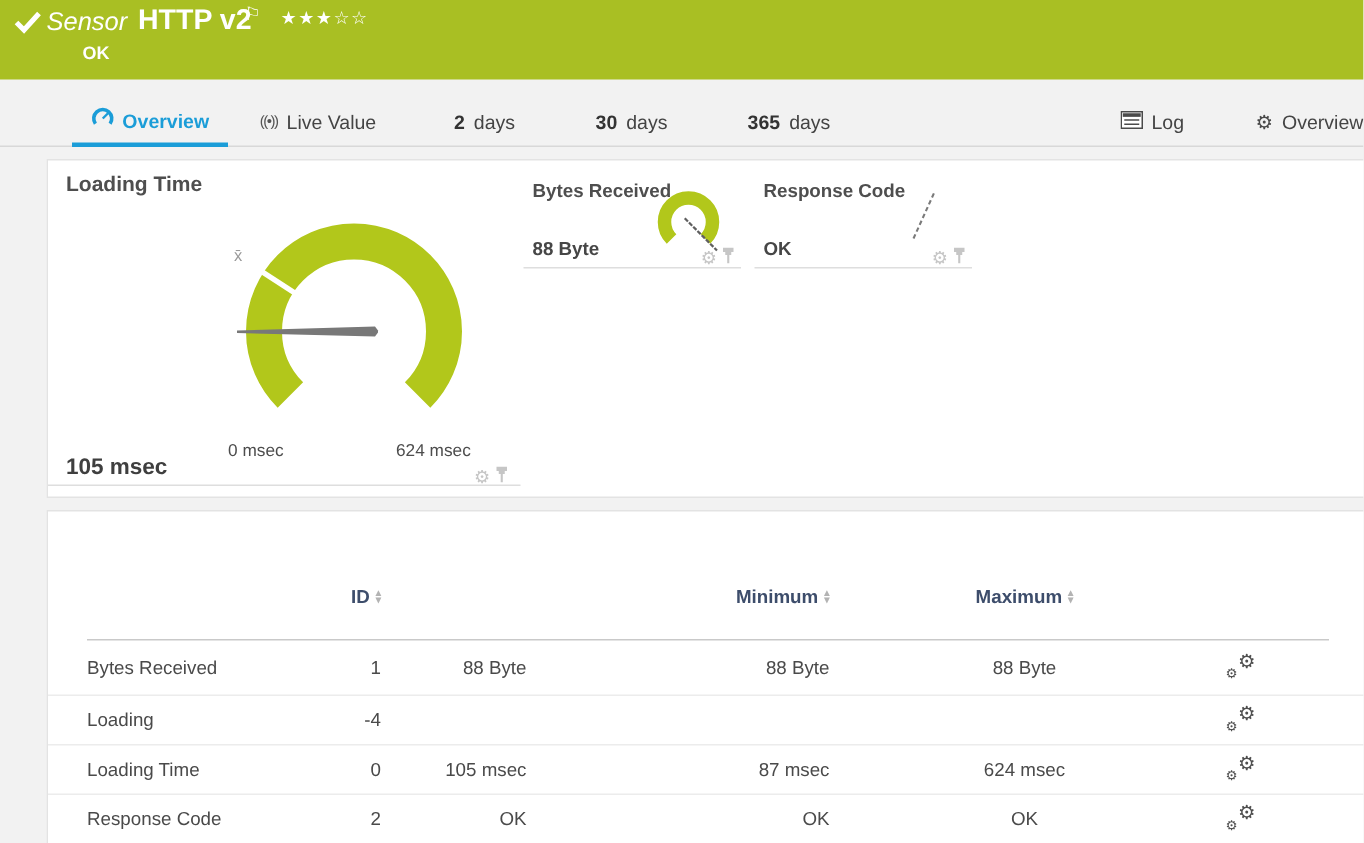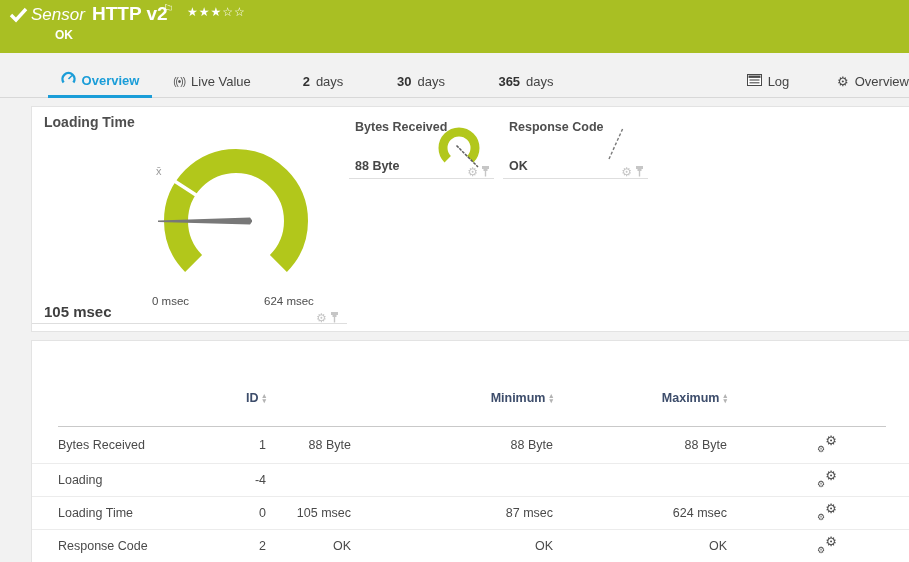--- a/index.html
+++ b/index.html
@@ -59,24 +59,24 @@
   .w-loading .widget-ctl { left:284px; top:202px; }
   .mini-widget .widget-ctl { right:4px; top:56px; }
   .ctl-gear { font-size:12px; line-height:1; }
 
   
   .th { position:absolute; top:50px; font-size:12.5px; font-weight:bold; color:#3d4d6b; cursor:pointer; }
   .th-inner { display:inline-flex; align-items:center; gap:4px; }
   .sort-stack { display:inline-flex; flex-direction:column; line-height:5px; font-size:7px; color:#b3b3b3; }
   .sort-active { font-size:10px; color:#4a4a4a; margin-left:4px; }
   .col-channel { left:26px; width:150px; }
-  .col-id   { left:160px; width:74px;  text-align:right; }
+  .col-id   { left:148px; width:74px;  text-align:right; }
   .col-last { left:229px; width:90px;  text-align:right; }
   .col-min  { left:401px; width:120px; text-align:right; }
-  .col-max  { left:575px; width:120px; text-align:right; }
+  .col-max  { left:591px; width:120px; text-align:center; }
   .col-gear { left:782px; width:26px;  text-align:center; }
   .th.col-last { top:42px; }
   .th .two-line { display:inline-block; text-align:center; line-height:16px; }
   .thead-line { position:absolute; left:26px; top:85px; width:828px; border-top:1px solid #c9c9c9; }
 
   .trow { position:absolute; left:0; width:880px; height:33px; }
   .trow .cell { position:absolute; top:50%; transform:translateY(-50%); font-size:12.5px; color:#4a4a4a; }
   .trow-sep { border-bottom:1px solid #ececec; }
   .r0 { top:85px;  height:38px; }
   .r1 { top:123px; }

